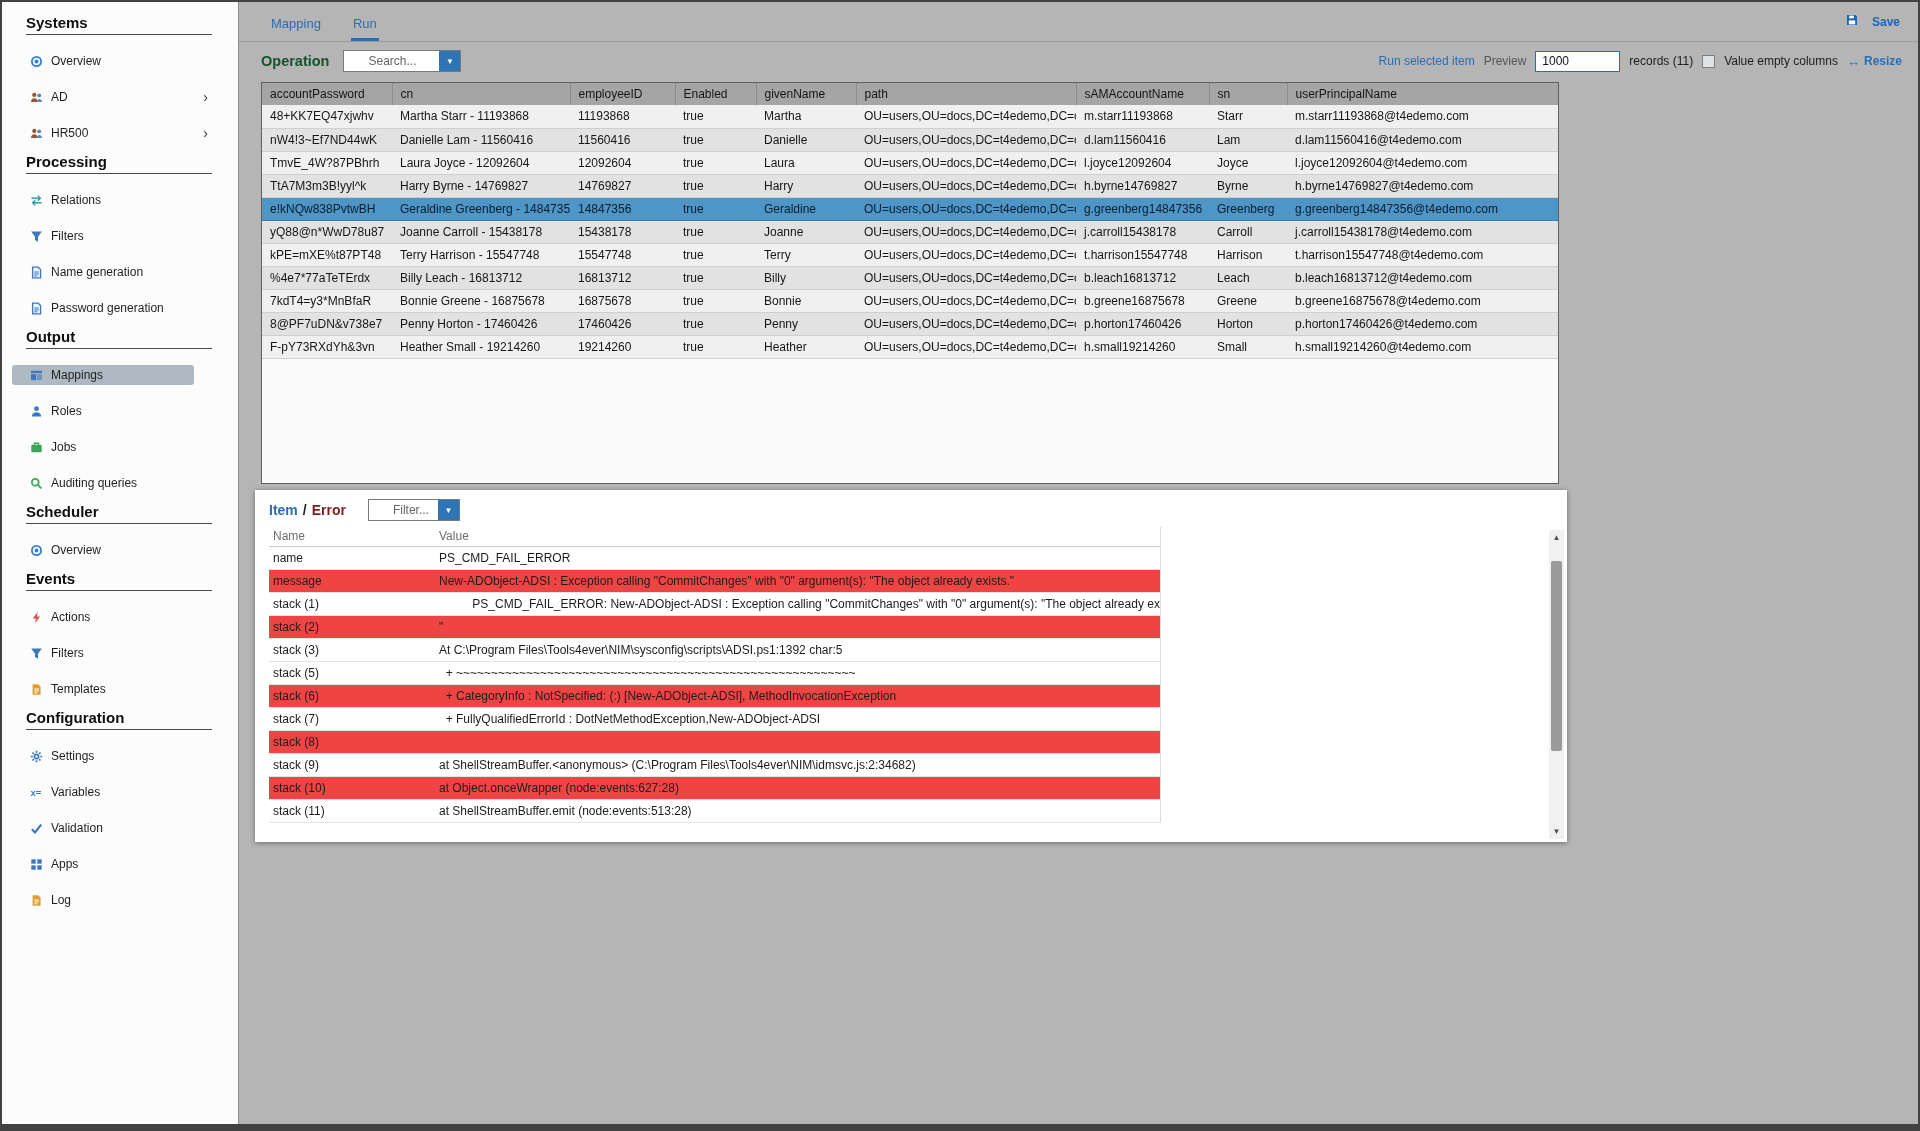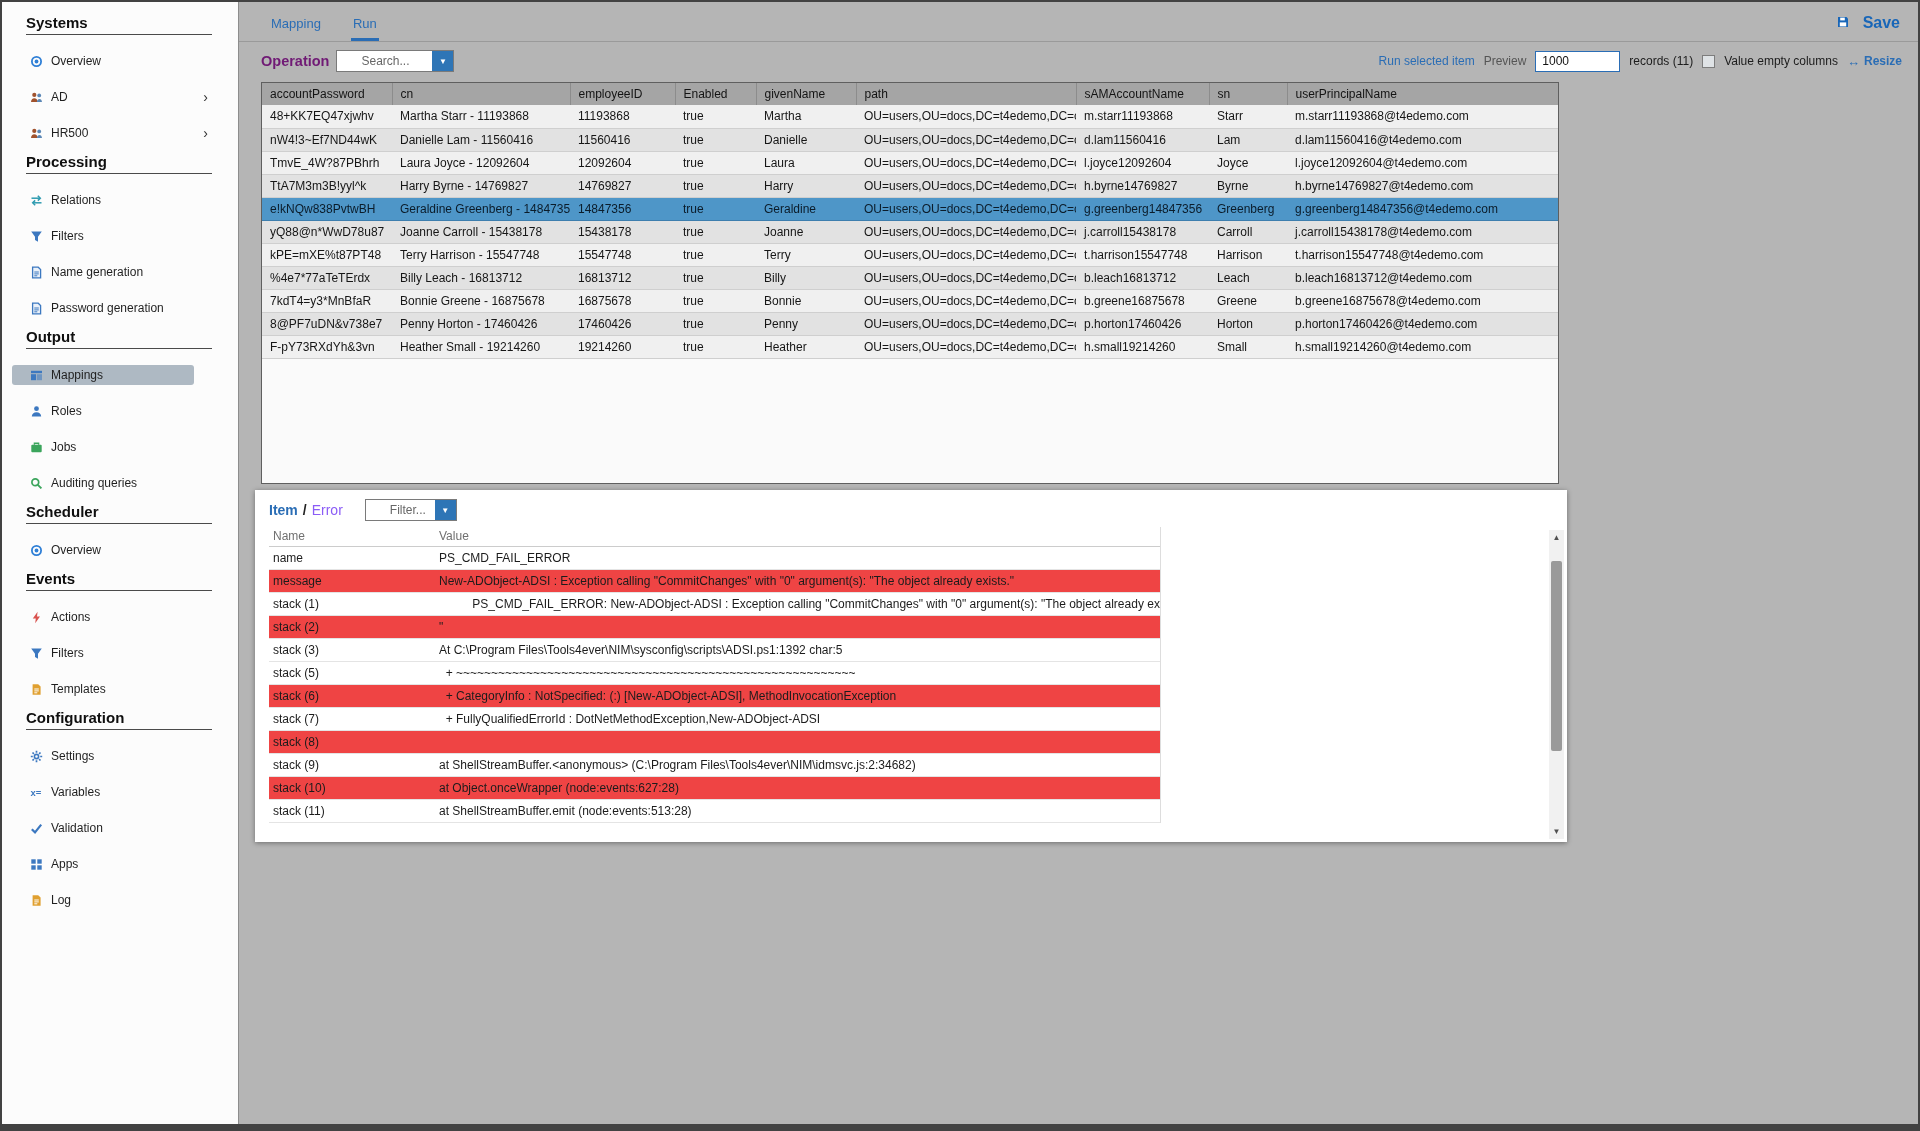--- a/index.html
+++ b/index.html
@@ -16,24 +16,24 @@
   .side-item.selected{background:#aeb9c3}
   .sicon{width:13px;height:13px;margin-right:8px;display:inline-flex;flex-shrink:0}
   .chev{position:absolute;right:-14px;color:#333;font-size:14px;line-height:1}
 
   
   .main{flex:1;position:relative;overflow:hidden}
   .topbar{height:40px;display:flex;align-items:flex-end;padding:0 16px 0 30px;border-bottom:1px solid #9a9a9a;position:relative}
   .tabs{display:flex;gap:28px;height:100%;align-items:flex-end}
   .tab{font-size:13px;color:#2a6db5;padding:0 2px 10px;cursor:pointer}
   .tab.active{border-bottom:3px solid #2a6db5;padding-bottom:7px}
-  .save{position:absolute;right:18px;top:12px;display:flex;gap:14px;align-items:flex-end;font-size:16px;font-weight:bold;color:#1866b8;cursor:pointer}
+  .save{position:absolute;right:18px;top:12px;display:flex;gap:14px;align-items:flex-end;font-size:12px;font-weight:bold;color:#1866b8;cursor:pointer}
 
   .opbar{display:flex;align-items:center;height:38px;padding:0 16px 0 22px}
-  .op-title{font-size:14.5px;font-weight:bold;color:#701a75;margin-right:7px}
+  .op-title{font-size:14.5px;font-weight:bold;color:#14532d;margin-right:14px}
   .combo{display:flex;width:118px;height:22px;border:1px solid #7a7a7a;background:#fff;cursor:pointer}
   .combo.small{width:92px}
   .combo-text{flex:1;font-size:12px;color:#666;padding:3px 24px;overflow:hidden;white-space:nowrap}
   .combo-btn{width:21px;background:#2e75b6;color:#fff;font-size:8px;display:flex;align-items:center;justify-content:center}
   .op-right{margin-left:auto;display:flex;align-items:center;gap:9px;font-size:12px;color:#1c1c1c}
   .link{color:#2a6db5;cursor:pointer}
   .preview-label{color:#555}
   .preview-input{width:85px;height:21px;border:1px solid #2a6db5;font-size:12px;padding:0 6px;font-family:inherit;color:#111}
   .checkbox{width:13px;height:13px;border:1px solid #7d7d7d;background:#dfe3e6;display:inline-block;cursor:pointer}
   .resize-link{display:flex;align-items:center;gap:4px;color:#2a6db5;font-weight:bold;cursor:pointer}
@@ -47,21 +47,21 @@
   td{padding:3px 8px;height:23px;color:#161616;overflow:hidden;white-space:nowrap;border-bottom:1px solid #cfcfcf}
   tr.even td{background:#f0f0f0}
   tr.odd td{background:#e2e2e2}
   tr.sel td{background:#4e96c8;border-bottom-color:#3d7eae;color:#0b1c2a}
 
   
   .detail{position:relative;margin:6px 0 0 16px;width:1312px;height:352px;background:#fff;box-shadow:0 1px 5px rgba(0,0,0,.4);overflow:hidden}
   .detail-head{display:flex;align-items:center;padding:9px 0 6px 14px}
   .d-item{color:#2a6db5;font-weight:bold;font-size:14px;cursor:pointer}
   .d-sep{margin:0 5px;font-weight:bold;color:#222;font-size:14px}
-  .d-err{font-weight:normal;color:#8b5cf6;font-size:14px;margin-right:22px;cursor:pointer}
+  .d-err{font-weight:bold;color:#7f1d1d;font-size:14px;margin-right:22px;cursor:pointer}
   .detail-table{margin-left:14px;width:892px;border-right:1px solid #ddd}
   .dhead{display:flex;height:20px;color:#707070;font-size:12px;border-bottom:1px solid #ccc}
   .dh-name{width:166px;padding:2px 4px}
   .dh-value{flex:1;padding:2px 4px}
   .drow{display:flex;height:23px;border-bottom:1px solid #e4e4e4;font-size:12px;align-items:center;cursor:default}
   .drow.alt{background:#ef4444}
   .dname{width:166px;padding:0 4px;color:#1c1c1c;flex-shrink:0}
   .dvalue{flex:1;padding:0 4px;color:#1c1c1c;white-space:pre;overflow:hidden}
 
   .vscroll{position:absolute;top:40px;right:3px;bottom:3px;width:15px;background:#f1f1f1;display:flex;flex-direction:column;align-items:center}

